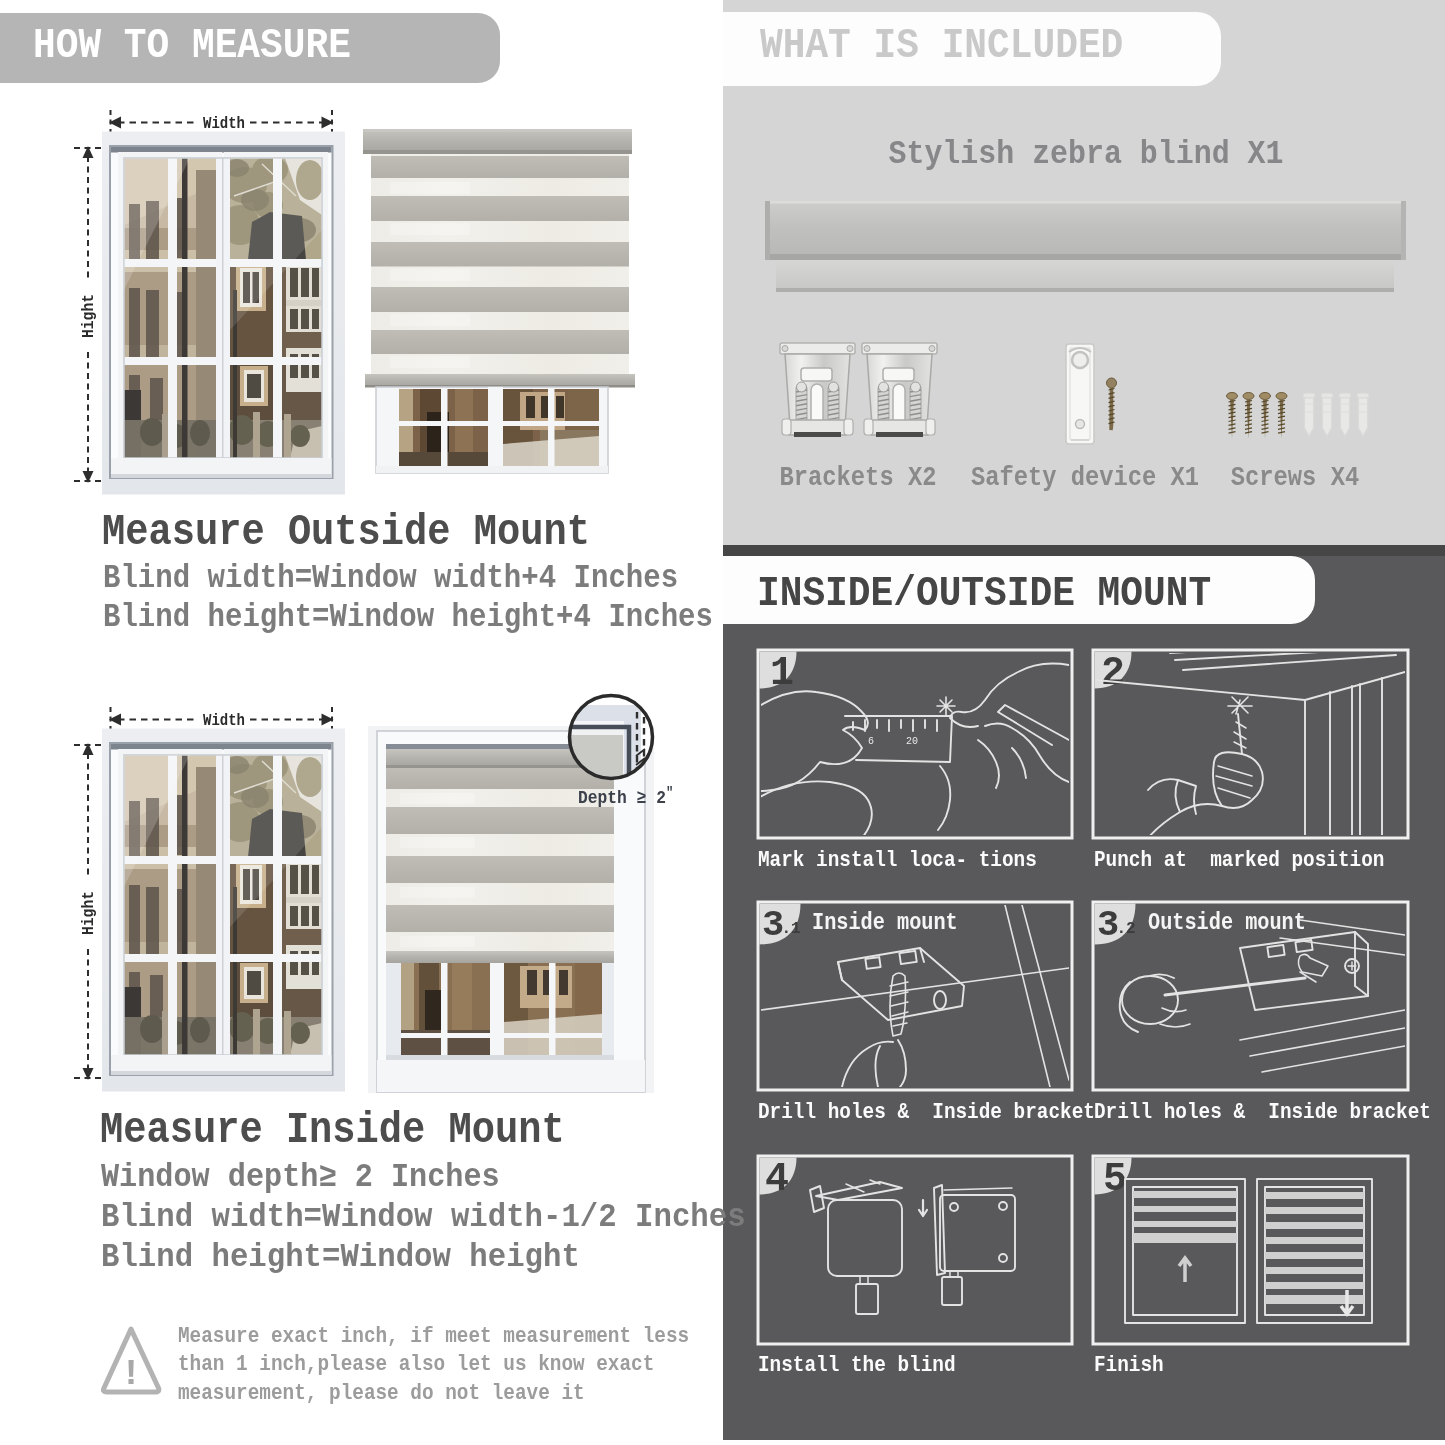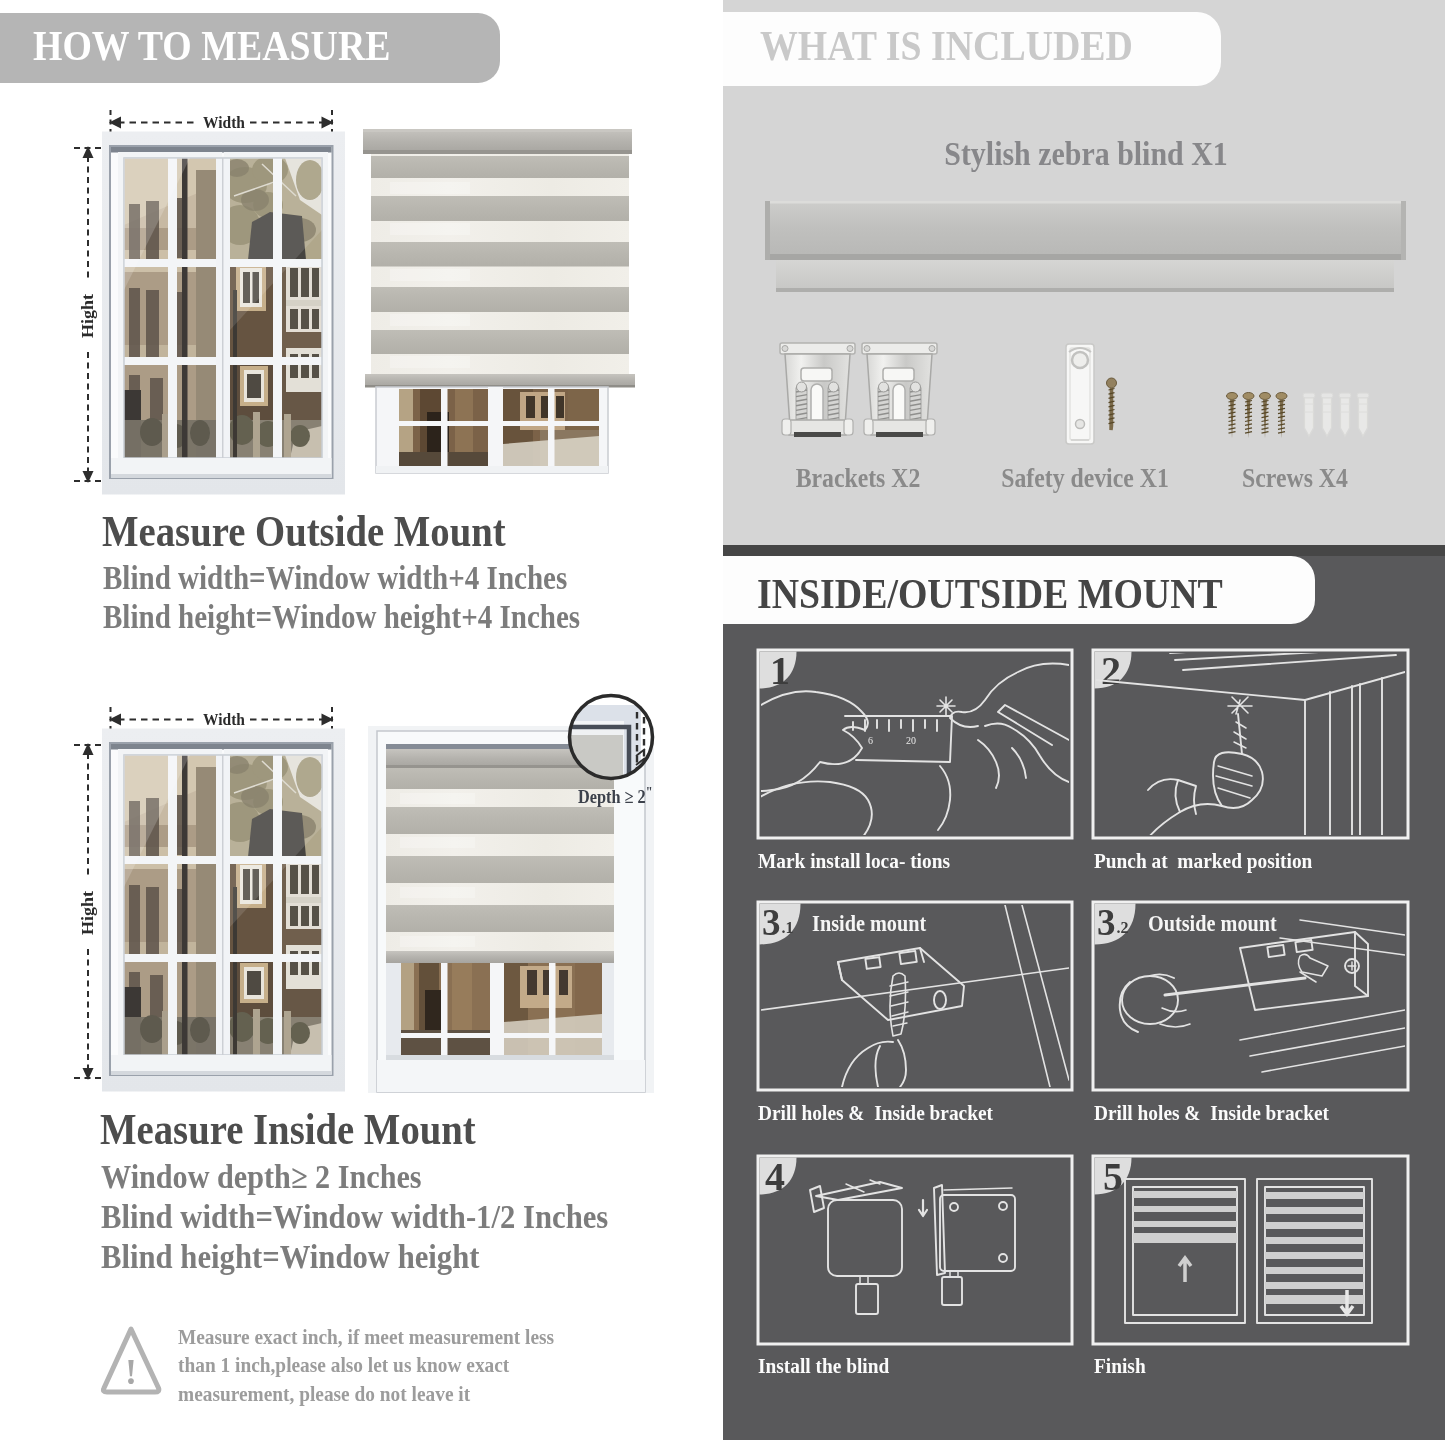--- a/index.html
+++ b/index.html
@@ -1,17 +1,17 @@
 <!DOCTYPE html>
 <html><head>
 <meta charset="utf-8">
 <style>
   html,body{margin:0;padding:0;background:#fff;}
   #page{position:relative;width:1445px;height:1440px;overflow:hidden;background:#ffffff;
-        font-family:Liberation Serif, serif;}
+        font-family:Liberation Mono, monospace;}
   .abs{position:absolute;z-index:3;}
   svg.abs{z-index:2;}
   div.bg{z-index:1;}
   .b{font-weight:bold;}
   .sxl{transform:scaleX(0.88);transform-origin:left top;white-space:nowrap;}
   .sxc{transform:scaleX(0.88);transform-origin:center top;}
 </style>
 </head>
 <body>
 <div id="page">

